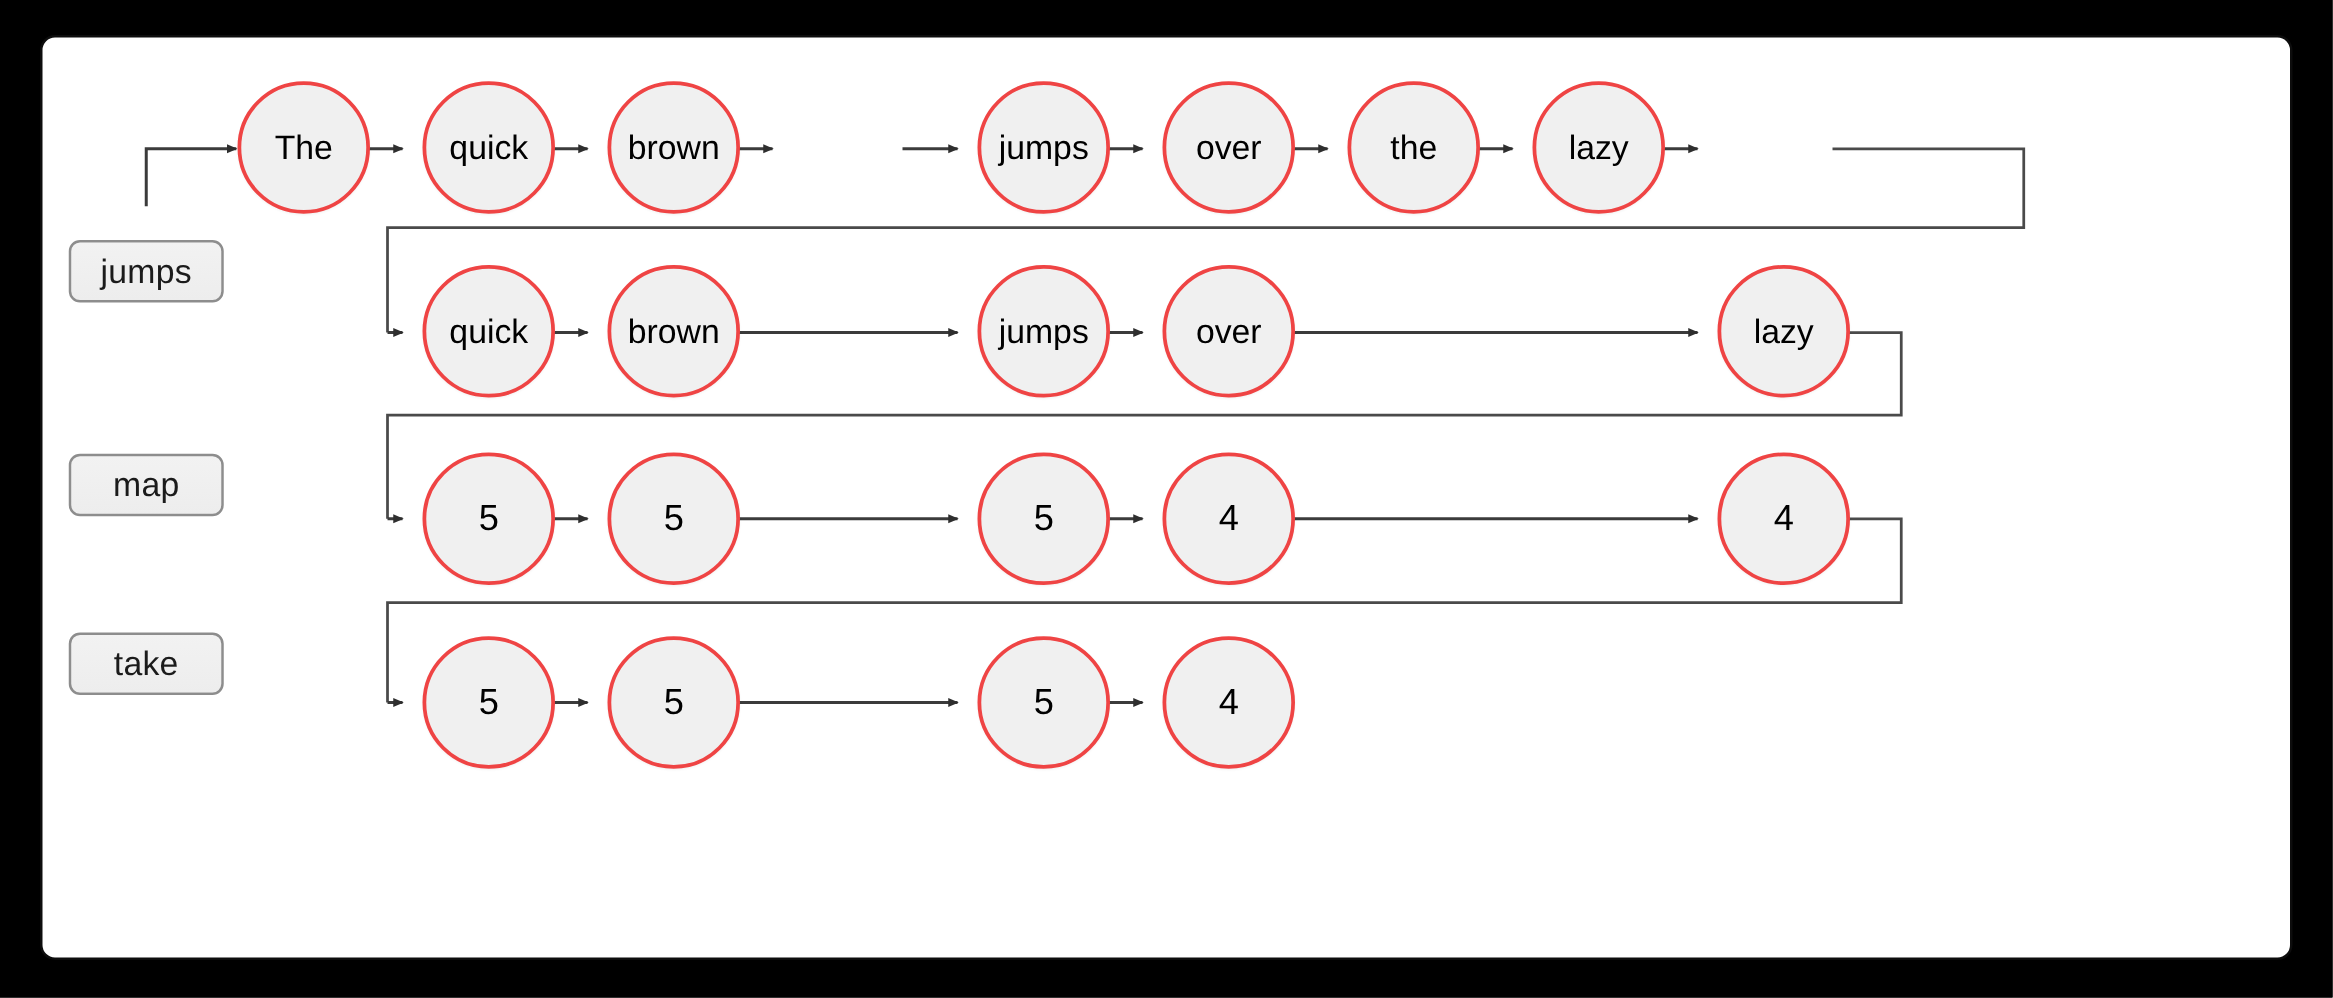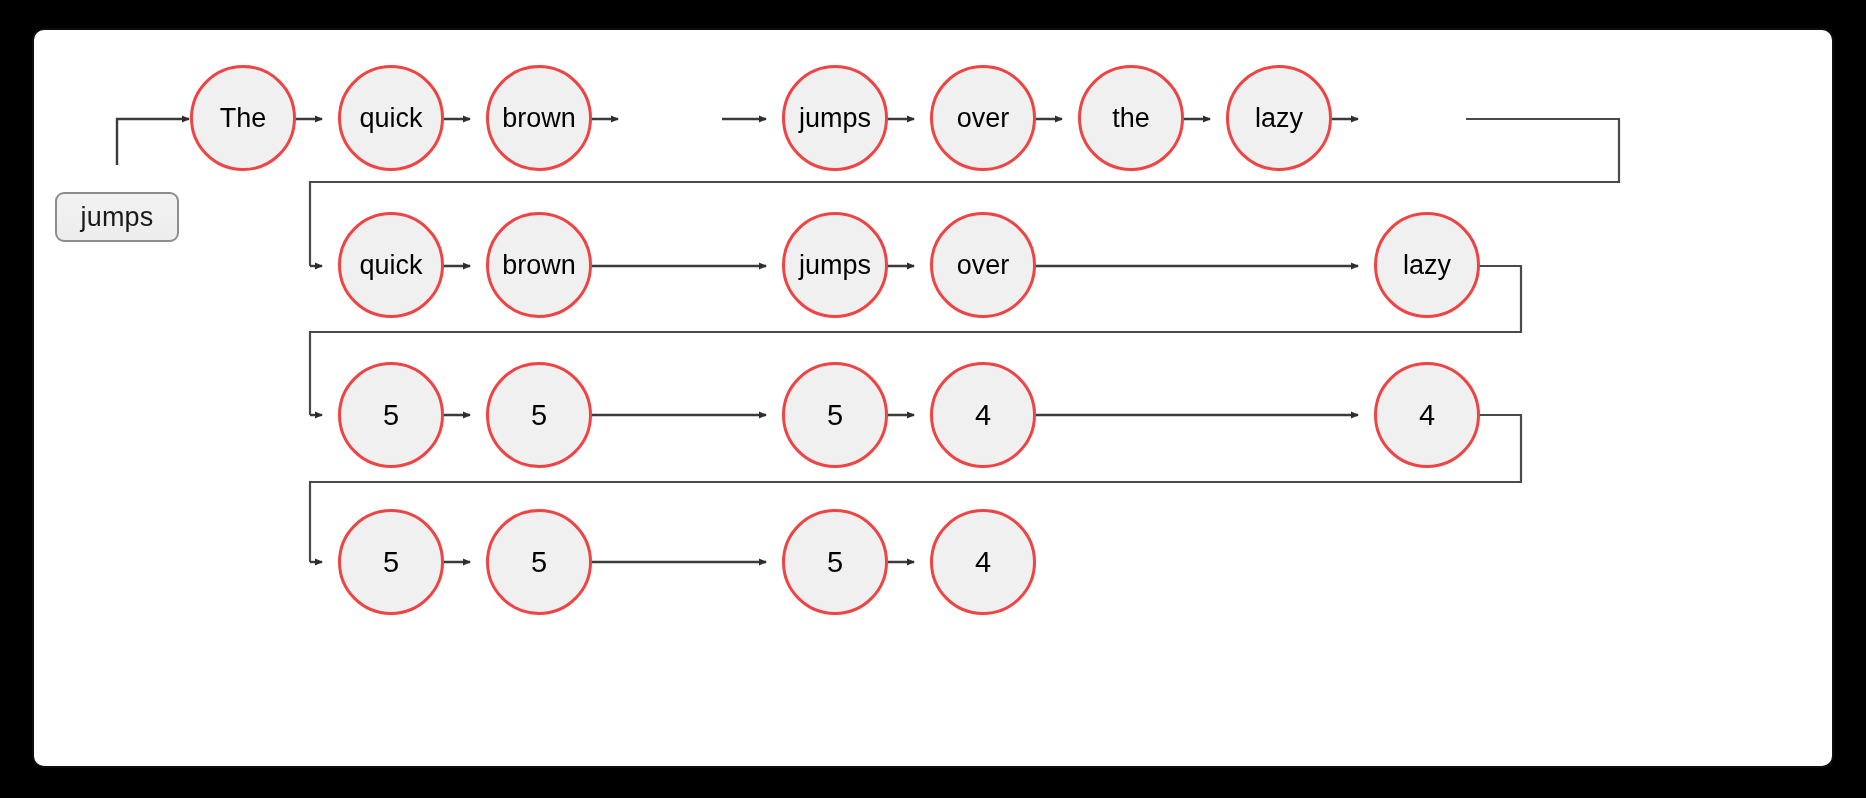--- a/index.html
+++ b/index.html
@@ -80,20 +80,26 @@
         <path class="wire" d="M276,532 L288,532" marker-end="url(#ah)"></path>
 
         <path class="wire" d="M392,532 L436,532" marker-end="url(#ah)"></path>
         <path class="wire" d="M540,532 L732,532" marker-end="url(#ah)"></path>
         <path class="wire" d="M836,532 L880,532" marker-end="url(#ah)"></path>
       </svg>
 
       <div class="op-pill" style="left:21px;top:162px;">
         <span>jumps</span>
       </div>
+      <div class="op-pill" style="left:21px;top:333px;">
+        <span>map</span>
+      </div>
+      <div class="op-pill" style="left:21px;top:476px;">
+        <span>take</span>
+      </div>
 
       <div class="node" style="left:156px;top:35px;width:106px;height:106px;">
         <span>The</span>
         </div>
       <div class="node" style="left:304px;top:35px;width:106px;height:106px;">
         <span>quick</span>
         </div>
       <div class="node" style="left:452px;top:35px;width:106px;height:106px;">
         <span>brown</span>
         </div>

